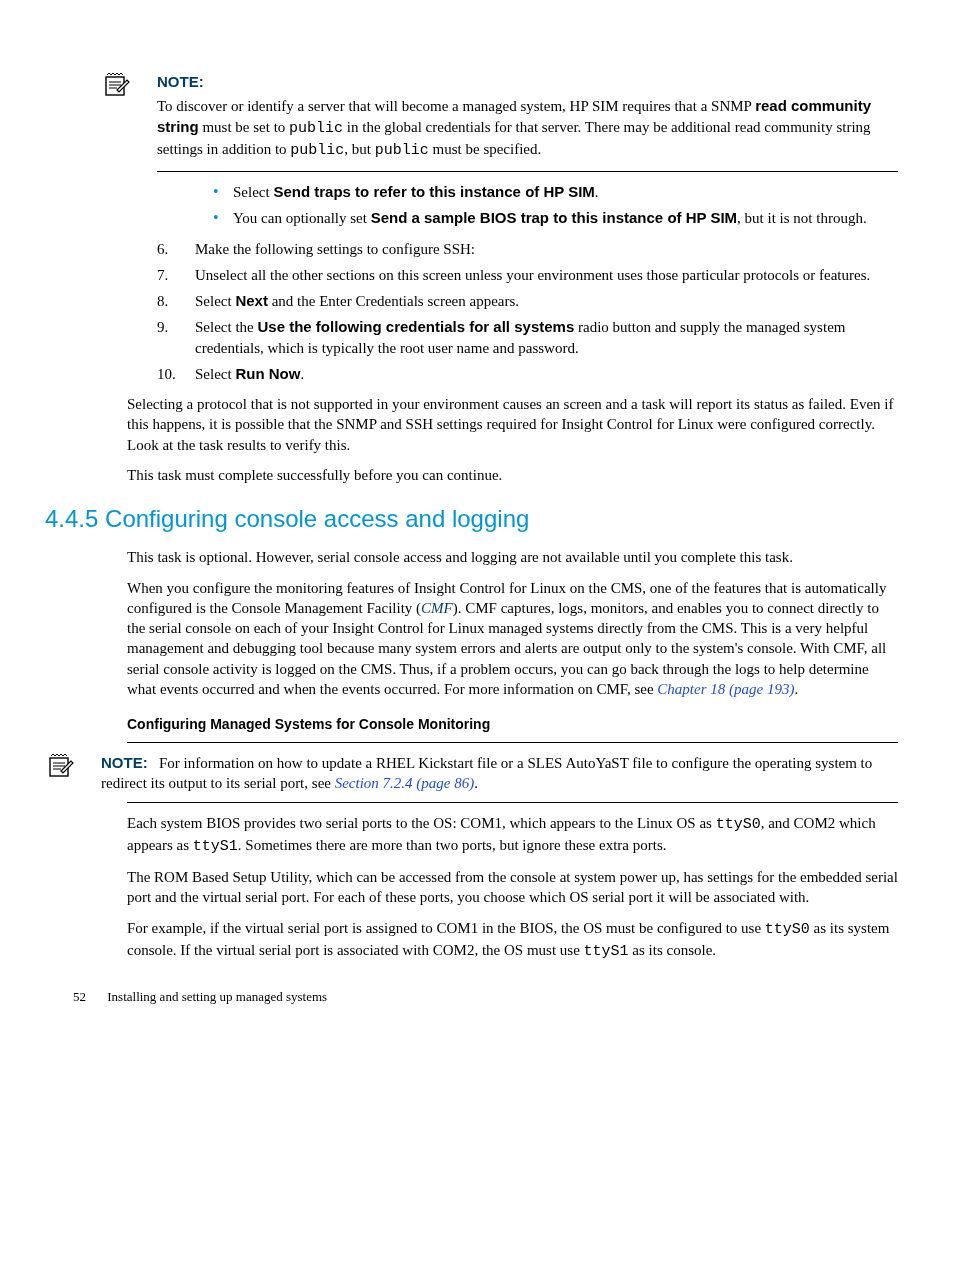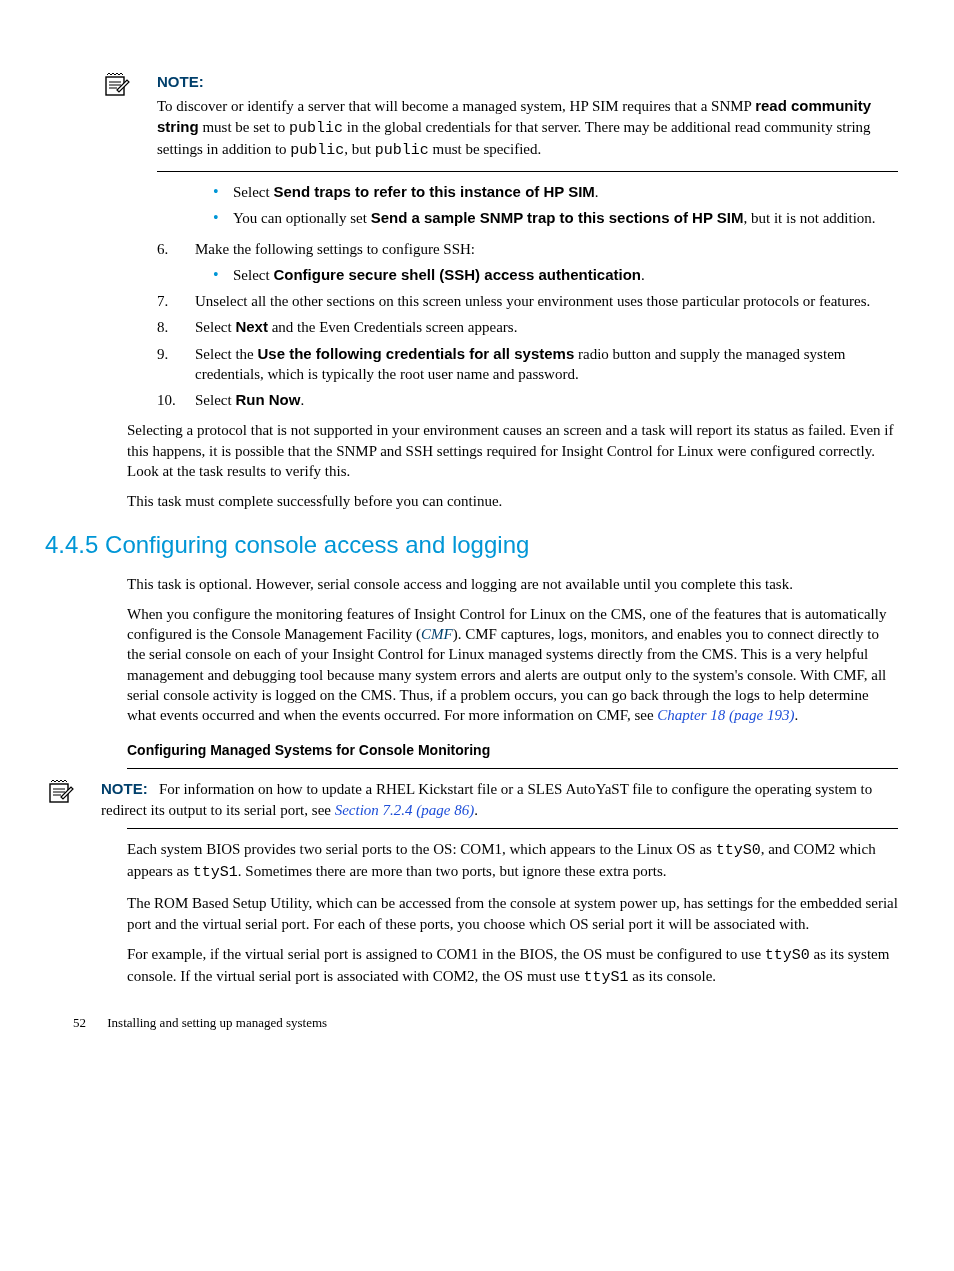--- a/index.html
+++ b/index.html
@@ -140,41 +140,38 @@
     </p>
   </div>
 </div>
 <hr class="rule rule-indent">
 
 <ul class="sub-bullets">
   <li>
     <span>Select </span><span class="bold-inline">Send traps to refer to this instance of HP SIM</span><span>.</span>
   </li>
   <li>
-    <span>You can optionally set </span><span class="bold-inline">Send a sample SNMP trap to this sections of HP SIM</span><span>, but it is not addition.</span>
+    <span>You can optionally set </span><span class="bold-inline">Send a sample BIOS trap to this instance of HP SIM</span><span>, but it is not through.</span>
   </li>
 </ul>
 
 <ol class="steps">
   <li>
     <span class="num">6.</span>
     <span>Make the following settings to configure SSH:</span>
     <ul class="sub-bullets">
-      <li>
-        <span>Select </span><span class="bold-inline">Configure secure shell (SSH) access authentication</span><span>.</span>
-      </li>
     </ul>
   </li>
   <li>
     <span class="num">7.</span>
     <span>Unselect all the other sections on this screen unless your environment uses those particular protocols or features.</span>
   </li>
   <li>
     <span class="num">8.</span>
-    <span>Select </span><span class="bold-inline">Next</span><span> and the Even Credentials screen appears.</span>
+    <span>Select </span><span class="bold-inline">Next</span><span> and the Enter Credentials screen appears.</span>
   </li>
   <li>
     <span class="num">9.</span>
     <span>Select the </span><span class="bold-inline">Use the following credentials for all systems</span><span> radio button and supply the managed system credentials, which is typically the root user name and password.</span>
   </li>
   <li>
     <span class="num">10.</span>
     <span>Select </span><span class="bold-inline">Run Now</span><span>.</span>
   </li>
 </ol>

